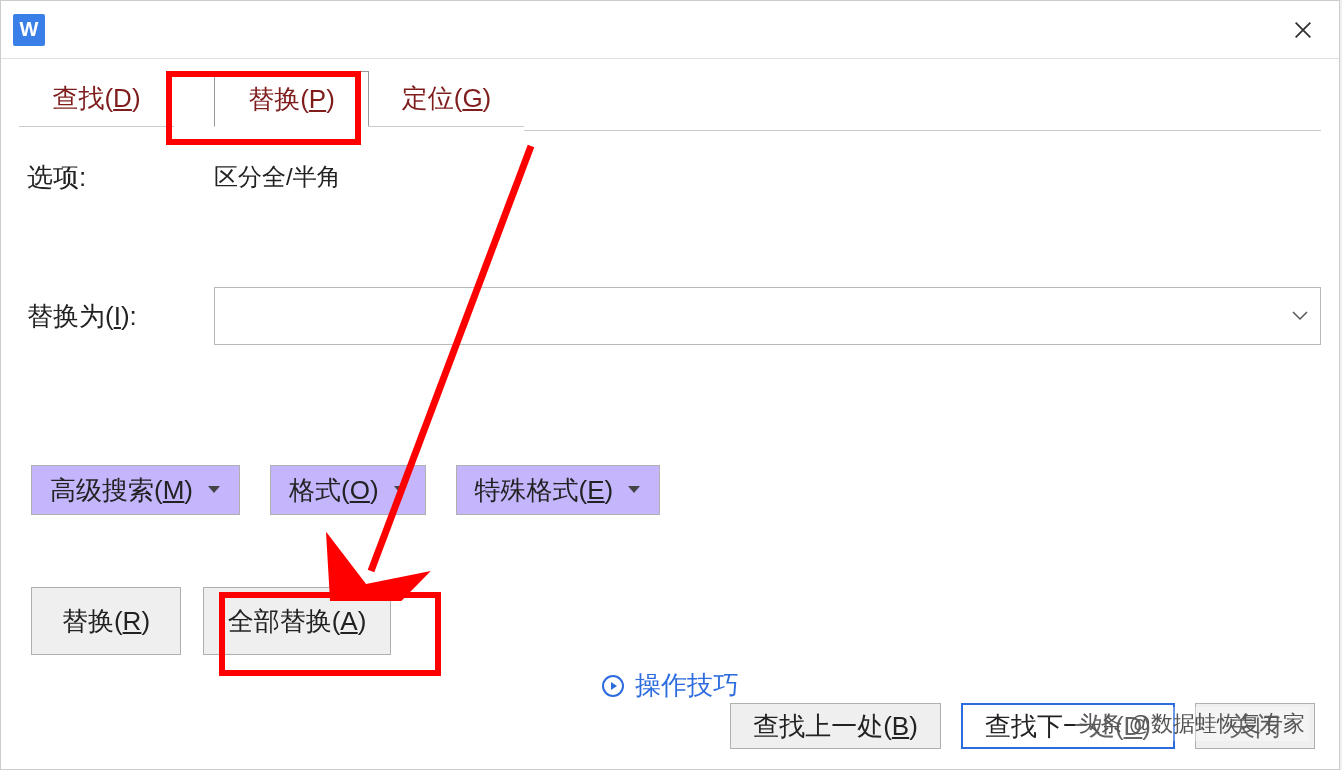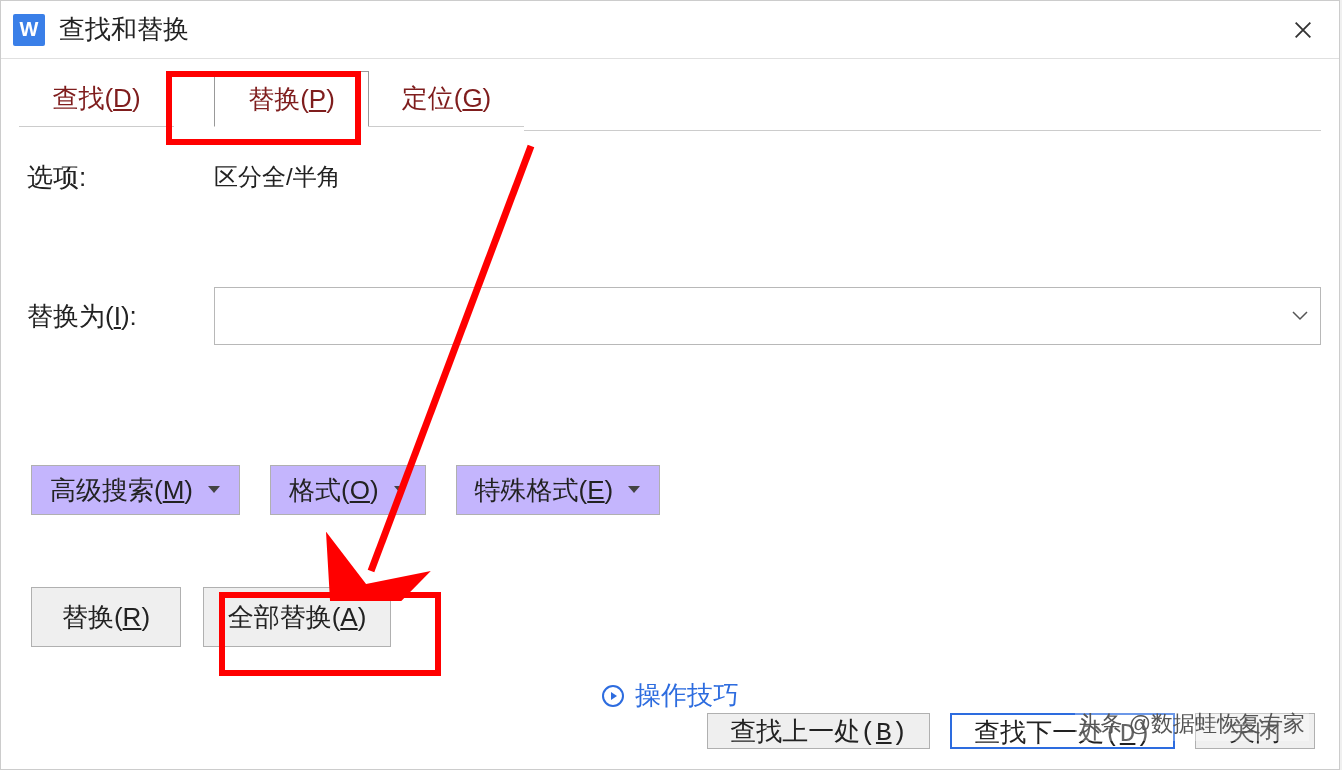--- a/index.html
+++ b/index.html
@@ -185,21 +185,21 @@
     }
     .dropdown-btn svg { width: 14px; height: 10px; }
 
     .action-row {
       display: flex;
       gap: 22px;
       margin-top: 72px;
       padding-left: 12px;
     }
     .btn {
-      height: 60px;
+      height: 68px;
       min-width: 150px;
       background: #efefef;
       border: 1px solid #b0b0b0;
       font-size: 26px;
       color: #222;
       padding: 0 22px;
       cursor: pointer;
     }
     .btn.replaceall { min-width: 188px; }
 
@@ -221,22 +221,21 @@
       cursor: pointer;
     }
     .tips-link svg { width: 24px; height: 24px; }
     .footer-right {
       margin-left: auto;
       display: flex;
       gap: 20px;
     }
     .btn.footer-btn {
       min-width: 200px;
-      height: 36px;
-      font-family: Liberation Mono, monospace;
+      height: 46px;
     }
     .btn.primary-outline {
       border: 2px solid #2d6cdf;
       background: #fff;
     }
 
     .arrow-annotation {
       position: absolute;
       z-index: 10;
       pointer-events: none;
@@ -258,21 +257,20 @@
       padding: 2px 4px;
     }
   </style>
 </head>
 <body>
 
 <div class="dialog">
 
   <div class="titlebar">
     <div class="app-icon">W</div>
-    <div class="title-text">查找和替换</div>
     <div class="close-btn">
       <svg viewBox="0 0 24 24">
           <path d="M4 4 L20 20 M20 4 L4 20" stroke="#333" stroke-width="2" fill="none"></path>
         </svg>
     </div>
   </div>
 
   <div class="content">
 
     <div class="tabs">

